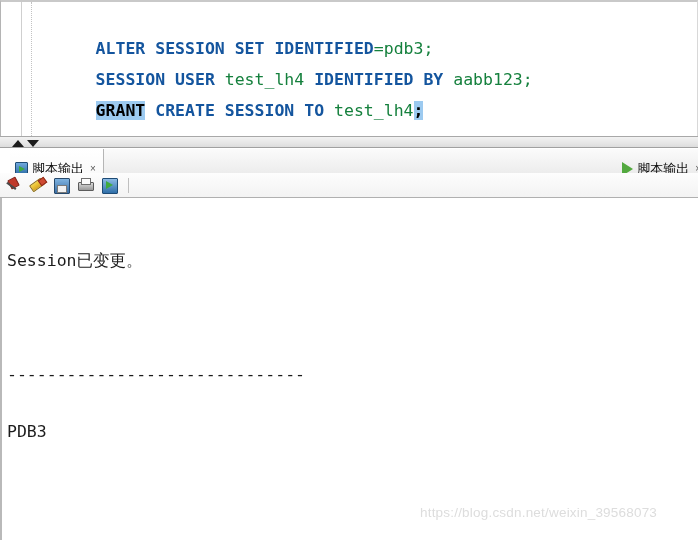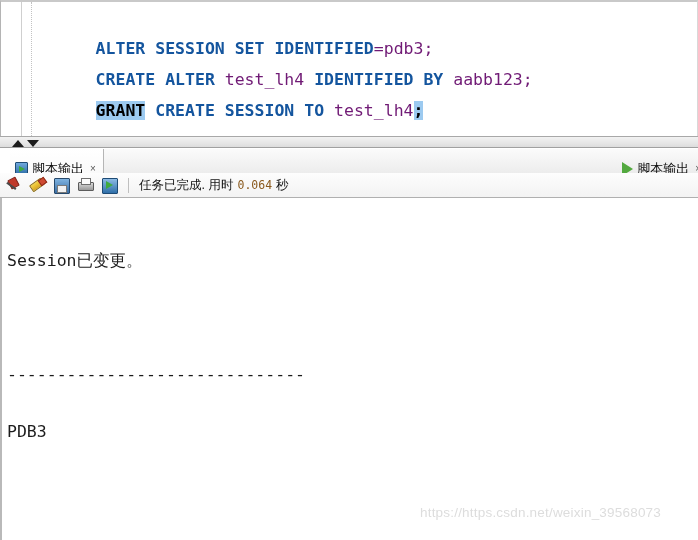--- a/index.html
+++ b/index.html
@@ -56,21 +56,21 @@
     letter-spacing: 0px;
   }
   .kw {
     color: #14559e;
     font-weight: bold;
   }
   .kw-lc {
     color: #14559e;
     font-weight: bold;
   }
-  .plain { color: #701a75; }
+  .plain { color: #15803d; }
   .sel-kw {
     background: #9ccaf0;
     color: #000000;
     font-weight: bold;
   }
   .sel-mark {
     background: #9ccaf0;
     color: #000000;
     font-weight: bold;
   }
@@ -325,21 +325,21 @@
 <body>
 
 <div id="worksheet">
   <div id="editor-gutter"></div>
   <div id="editor-gutter2"></div>
   <div id="code-area">
     <div class="code-line">
       <span class="kw">ALTER SESSION SET IDENTIFIED</span><span class="plain">=pdb3;</span>
     </div>
     <div class="code-line">
-      <span class="kw">CREATE ALTER </span><span class="plain">test_lh4 </span><span class="kw">IDENTIFIED BY </span><span class="plain">aabb123;</span>
+      <span class="kw">SESSION USER </span><span class="plain">test_lh4 </span><span class="kw">IDENTIFIED BY </span><span class="plain">aabb123;</span>
     </div>
     <div class="code-line">
       <span class="sel-kw">GRANT</span><span class="plain"> </span><span class="kw">CREATE SESSION TO </span><span class="plain">test_lh4</span><span class="sel-mark">;</span>
     </div>
   </div>
 </div>
 
 <div id="splitter">
   <div id="splitter-arrows">
     <span class="tri tri-up"></span>
@@ -360,36 +360,31 @@
   </div>
 </div>
 
 <div id="out-toolbar">
   <span class="tb-btn ic-pin"></span>
   <span class="tb-btn ic-eraser"></span>
   <span class="tb-btn ic-save"></span>
   <span class="tb-btn ic-print"></span>
   <span class="tb-btn ic-runscript"></span>
   <span class="tb-sep"></span>
-  <span id="status-text">
-    <span>任务已完成. 用时</span>
-    <span id="status-num">0.064</span>
-    <span>秒</span>
-  </span>
 </div>
 
 <div id="out-pane">
   <div id="out-text">
     <div class="out-line">Session已变更。</div>
     <div class="out-line out-blank"></div>
     <div class="out-line">------------------------------</div>
     <div class="out-line">PDB3</div>
     <div class="out-line out-blank"></div>
     
     
     
     
     
     
   </div>
 </div>
 
-<div id="watermark">https://https.csdn.net/weixin_39568073</div>
+<div id="watermark">https://blog.csdn.net/weixin_39568073</div>
 
 </body></html>

